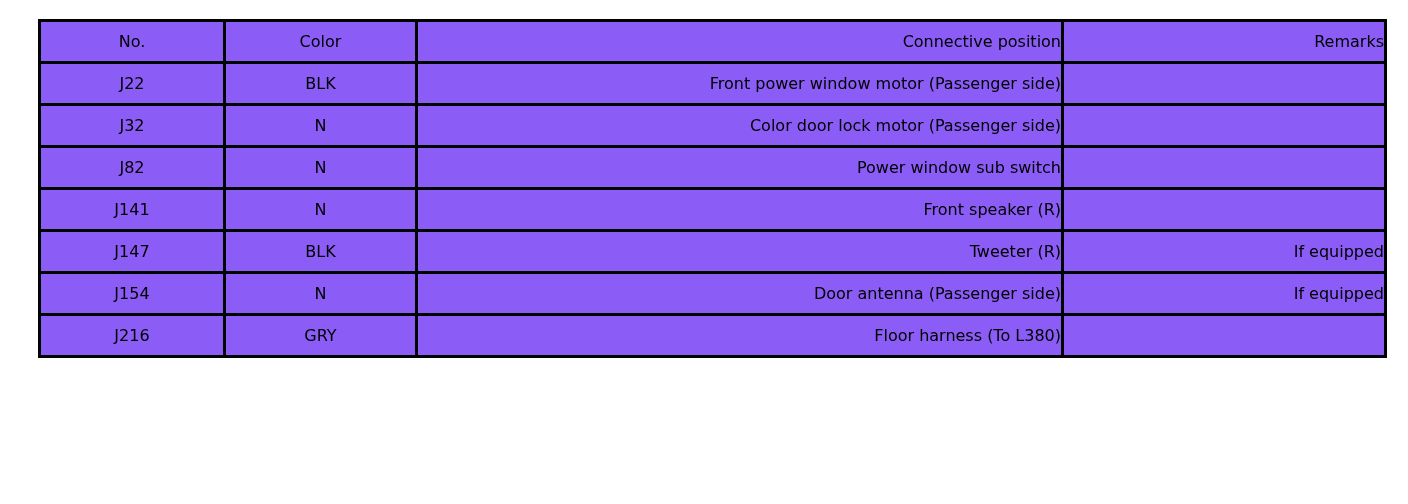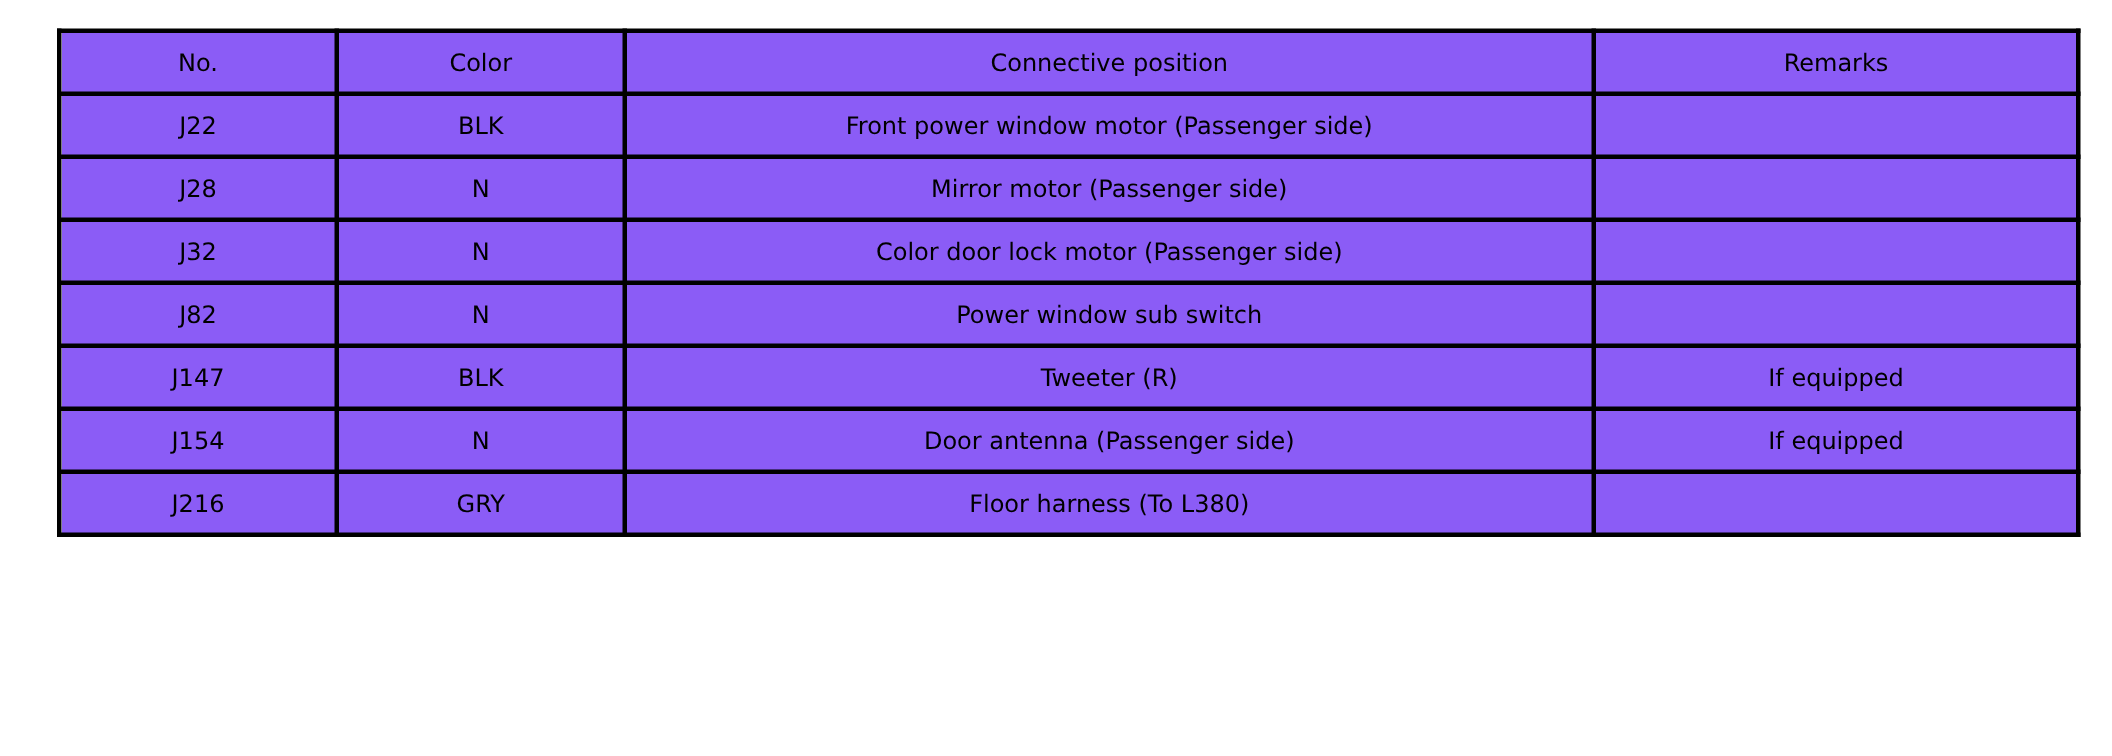--- a/index.html
+++ b/index.html
@@ -43,22 +43,22 @@
     font-weight: normal;
     vertical-align: middle;
     white-space: nowrap;
     overflow: hidden;
     background: #8b5cf6;
   }
 
   
   .col-no        { width: 182px; text-align: center; }
   .col-color     { width: 189px; text-align: center; }
-  .col-position  { width: 643px; text-align: center; padding-left: 8px; }
-  .col-remarks   { width: 320px; text-align: center; padding-left: 8px; margin-top: 12px; }
+  .col-position  { width: 643px; text-align: right; padding-left: 8px; }
+  .col-remarks   { width: 320px; text-align: right; padding-left: 8px; margin-top: 12px; }
 
   thead th {
     font-weight: bold;
     font-size: 25px;
     text-align: center;
     padding-left: 0;
     height: 40px;
     line-height: 40px;
   }
 </style>
@@ -76,35 +76,35 @@
       </tr>
     </thead>
     <tbody id="table-body">
         <tr>
           <td class="col-no">J22</td>
           <td class="col-color">BLK</td>
           <td class="col-position">Front power window motor (Passenger side)</td>
           <td class="col-remarks"></td>
         </tr>
         <tr>
-          <td class="col-no">J28</td>
-          <td class="col-color">N</td>
-          <td class="col-position">Mirror motor (Passenger side)</td>
-          <td class="col-remarks"></td>
-        </tr>
-        <tr>
           <td class="col-no">J32</td>
           <td class="col-color">N</td>
           <td class="col-position">Color door lock motor (Passenger side)</td>
           <td class="col-remarks"></td>
         </tr>
         <tr>
           <td class="col-no">J82</td>
           <td class="col-color">N</td>
           <td class="col-position">Power window sub switch</td>
+          <td class="col-remarks"></td>
+        </tr>
+        <tr>
+          <td class="col-no">J141</td>
+          <td class="col-color">N</td>
+          <td class="col-position">Front speaker (R)</td>
           <td class="col-remarks"></td>
         </tr>
         <tr>
           <td class="col-no">J147</td>
           <td class="col-color">BLK</td>
           <td class="col-position">Tweeter (R)</td>
           <td class="col-remarks">If equipped</td>
         </tr>
         <tr>
           <td class="col-no">J154</td>

